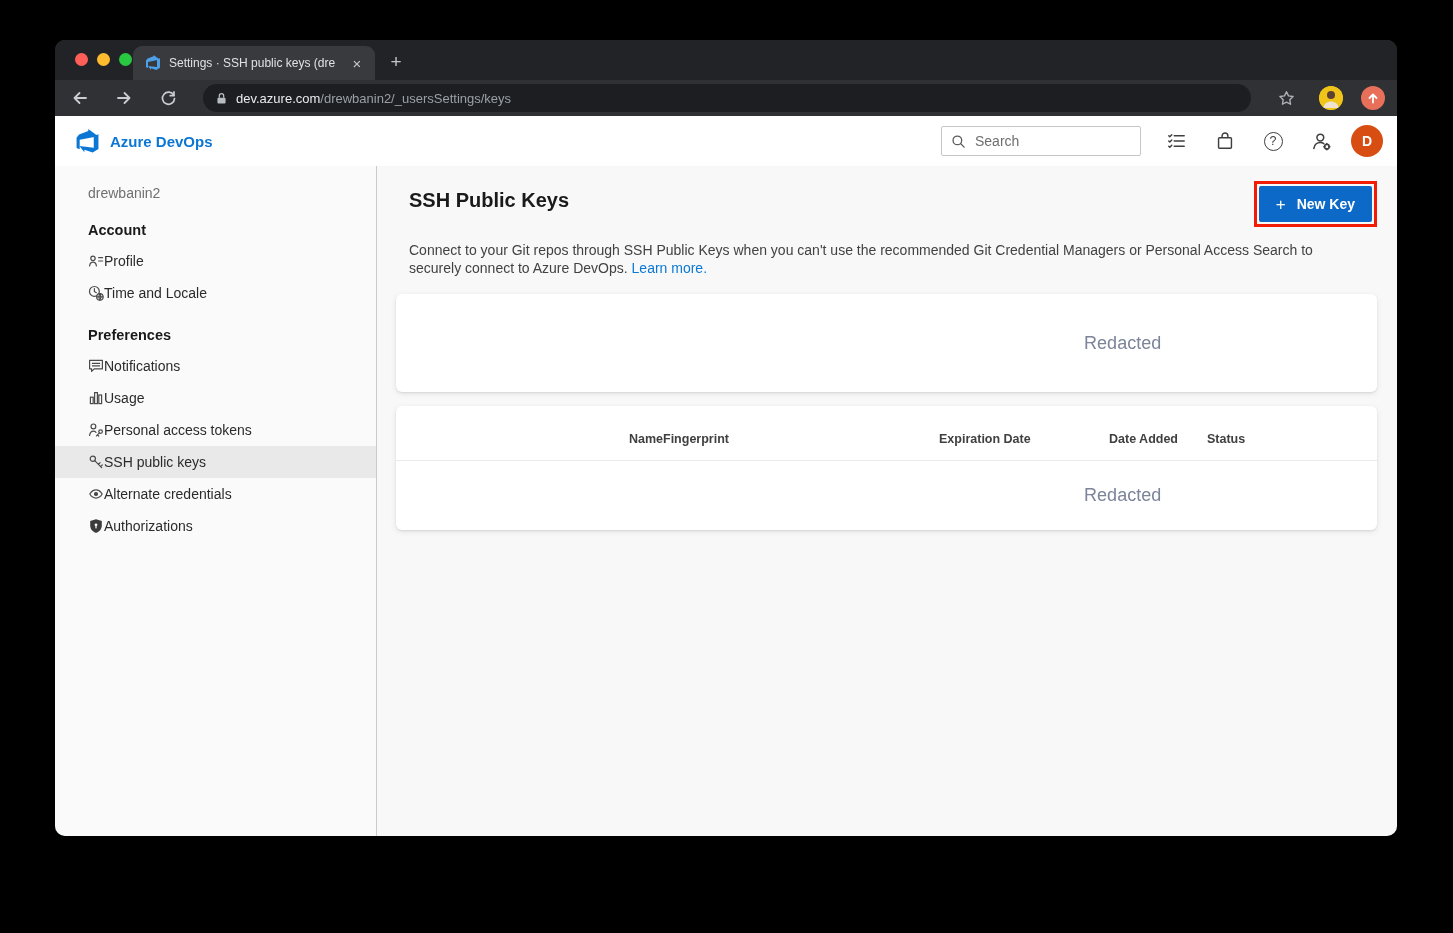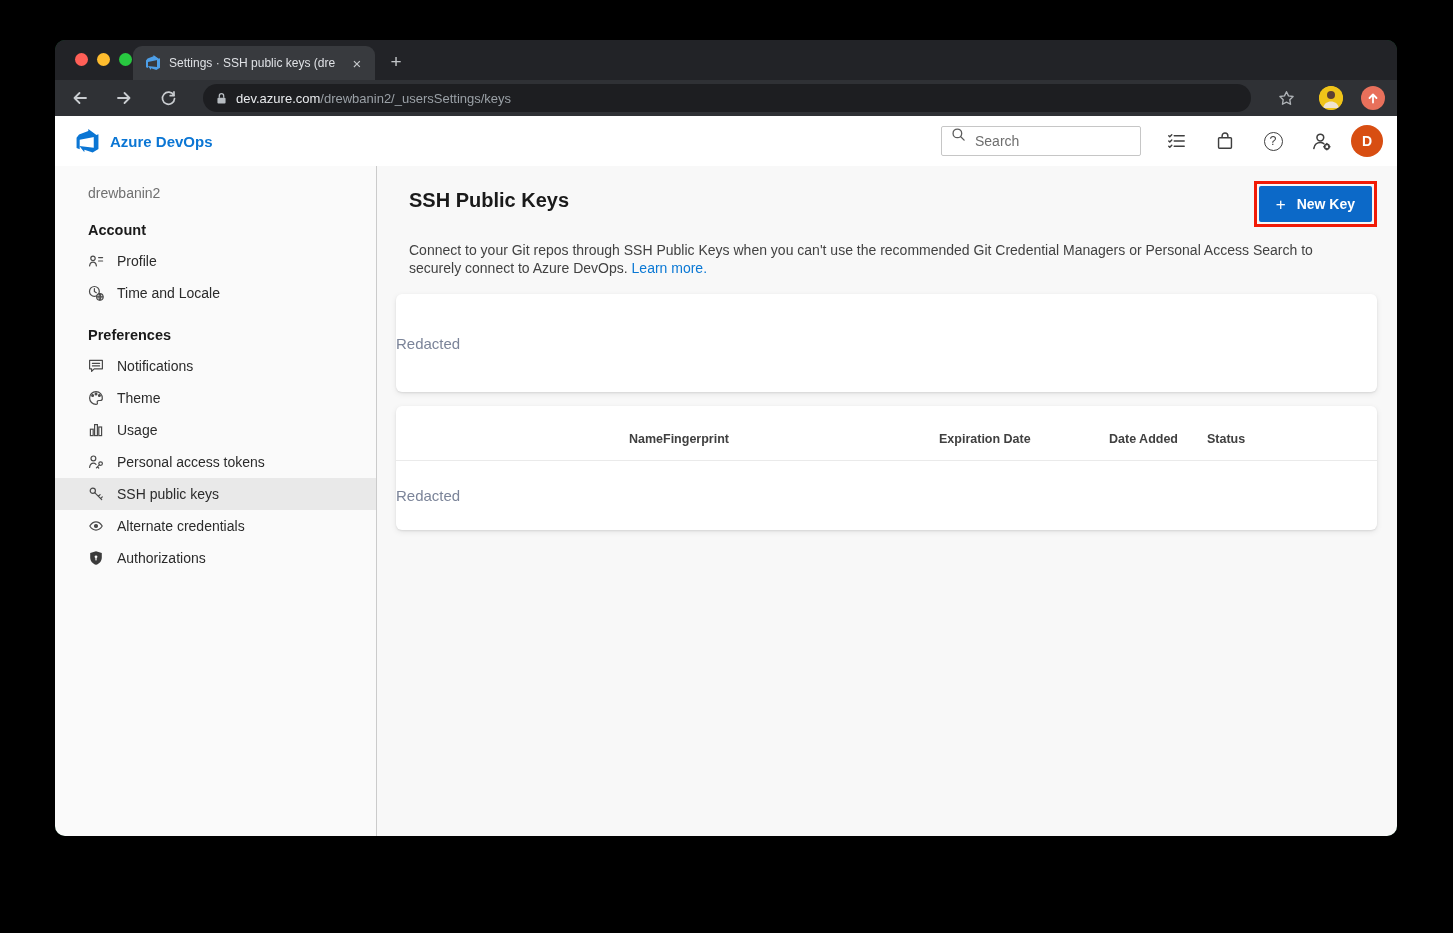--- a/index.html
+++ b/index.html
@@ -36,51 +36,51 @@
   .url-path { font-size:13px; color:#9aa0a6; white-space:nowrap; }
   .tb-avatar { width:24px; height:24px; border-radius:50%; background:#f5c518; overflow:hidden; flex:none; cursor:pointer; margin:0 4px; }
   .update-btn { width:24px; height:24px; border-radius:50%; background:#e8705b; color:#fff; display:flex;
     align-items:center; justify-content:center; flex:none; cursor:pointer; margin-right:2px; }
   
   .appheader { height:50px; background:#fff; display:flex; align-items:center; padding:0 14px 0 20px; flex:none; }
   .brand { display:flex; align-items:center; gap:10px; cursor:pointer; }
   .brand-label { font-size:15px; font-weight:bold; color:#0b76d4; }
   .spacer { flex:1; }
   .search { width:200px; height:30px; border:1px solid #c6c6c6; border-radius:2px; background:#fff;
-    display:flex; padding:0 9px; gap:7px; margin-right:12px; }
+    display:flex; align-items:center; padding:0 9px; gap:7px; margin-right:12px; }
   .search input { border:none; outline:none; width:100%; font-size:14px; color:#333; font-family:inherit; background:transparent; }
   .search input::placeholder { color:#6e6e6e; }
   .hicon { width:48px; height:50px; display:flex; align-items:center; justify-content:center; color:#3f3f3f; cursor:pointer; }
   .help-circle { width:19px; height:19px; border:1.4px solid #3f3f3f; border-radius:50%; font-size:12.5px;
     display:flex; align-items:center; justify-content:center; color:#3f3f3f; }
   .hdr-avatar { width:32px; height:32px; border-radius:50%; background:#d84e12; color:#fff; font-weight:bold;
     font-size:14px; display:flex; align-items:center; justify-content:center; margin-left:6px; cursor:pointer; }
   
   .content { flex:1; display:flex; min-height:0; }
   .sidebar { width:322px; flex:none; background:#fafafa; border-right:1px solid #cbcbcb; padding-top:13px; }
   .sb-title { margin:0 0 0 33px; font-size:20px; font-weight:600; color:#1a1a1a; line-height:28px; }
   .sb-subtitle { margin:3px 0 0 33px; font-size:14px; color:#707070; line-height:22px; }
   .sb-heading { margin:14px 0 3px 33px; font-size:14.5px; font-weight:bold; color:#1a1a1a; line-height:24px; }
-  .sb-item { height:32px; display:flex; align-items:center; padding-left:33px; gap:13px; font-size:14px;
+  .sb-item { height:32px; display:flex; align-items:center; padding-left:33px; font-size:14px;
     color:#2b2b2b; cursor:pointer; }
   .sb-item.selected { background:#e9e9e9; }
   .sb-icon { width:16px; height:16px; flex:none; color:#4a4a4a; display:flex; }
   
   .main { flex:1; background:#f8f8f8; padding:20px 20px 0 19px; min-width:0; }
   .title-row { display:flex; justify-content:space-between; align-items:flex-start; padding-left:13px; }
   .page-title { margin:3px 0 0 0; font-size:20px; font-weight:600; color:#1a1a1a; }
   .annotation-box { border:3px solid #f21b07; padding:2px; margin:-5px 0 0 0; }
   .btn-newkey { background:#0c69c8; color:#fff; border:none; border-radius:2px; height:36px; padding:0 17px;
     display:flex; align-items:center; gap:11px; font-size:14px; font-weight:600; font-family:inherit; cursor:pointer; }
   .btn-plus { font-size:17px; font-weight:400; line-height:17px; }
   .desc { margin:14px 0 0 13px; font-size:14px; color:#424242; line-height:18px; }
   .link { color:#0a78d4; cursor:pointer; text-decoration:none; }
   .card { background:#fff; border-radius:6px; box-shadow:0 1px 2px rgba(0,0,0,.09), 0 2px 6px rgba(0,0,0,.08); }
   .banner-card { margin-top:17px; height:98px; display:flex; align-items:center; }
-  .redacted-wrap { width:78%; text-align:left; color:#7b8499; font-size:15px; }
+  .redacted-wrap { width:78%; text-align:right; color:#7b8499; font-size:18px; }
   .table-card { margin-top:14px; }
   .thead { height:55px; display:flex; align-items:center; padding:12px 0 0 21px; border-bottom:1px solid #eaeaea;
     font-size:12.5px; font-weight:600; color:#404040; }
   .col-name { width:246px;text-align:right; } .col-fp { width:276px; } .col-exp { width:134px; } .col-added { width:134px;padding-left:36px; } .col-status { flex:1; }
   .trow { height:69px; display:flex; align-items:center; }
   svg { display:block; }
 </style>
 </head>
 <body>
 
@@ -227,31 +227,20 @@
 
       <div class="sb-heading">Preferences</div>
       <div class="sb-item">
         <span class="sb-icon">
           <svg viewBox="0 0 16 16" width="16" height="16" fill="none" stroke="currentColor" stroke-width="1.2" stroke-linejoin="round">
               <path d="M14.4 2.4v8.4H6.2l-2.6 2.6v-2.6H1.6V2.4z"></path>
               <path d="M4.4 5.4h7.2M4.4 7.9h7.2" stroke-linecap="round"></path>
             </svg>
         </span>
         <span>Notifications</span>
-      </div>
-      <div class="sb-item">
-        <span class="sb-icon">
-          <svg viewBox="0 0 16 16" width="16" height="16" fill="none" stroke="currentColor" stroke-width="1.2">
-              <path d="M8 1.6a6.4 6.4 0 1 0 0 12.8c1.2 0 1.7-.8 1.3-1.8-.4-1.1.3-2.1 1.5-2.1h1.5c1.2 0 2-.8 2-2A6.4 6.4 0 0 0 8 1.6z"></path>
-              <circle cx="4.6" cy="5.4" r=".9" fill="currentColor"></circle>
-              <circle cx="8" cy="4" r=".9" fill="currentColor"></circle>
-              <circle cx="11.4" cy="5.4" r=".9" fill="currentColor"></circle>
-            </svg>
-        </span>
-        <span>Theme</span>
       </div>
       <div class="sb-item">
         <span class="sb-icon">
           <svg viewBox="0 0 16 16" width="16" height="16" fill="none" stroke="currentColor" stroke-width="1.2">
               <rect x="2.4" y="7.2" width="2.8" height="6.4"></rect>
               <rect x="6.6" y="2.6" width="2.8" height="11"></rect>
               <rect x="10.8" y="5" width="2.8" height="8.6"></rect>
             </svg>
         </span>
         <span>Usage</span>

